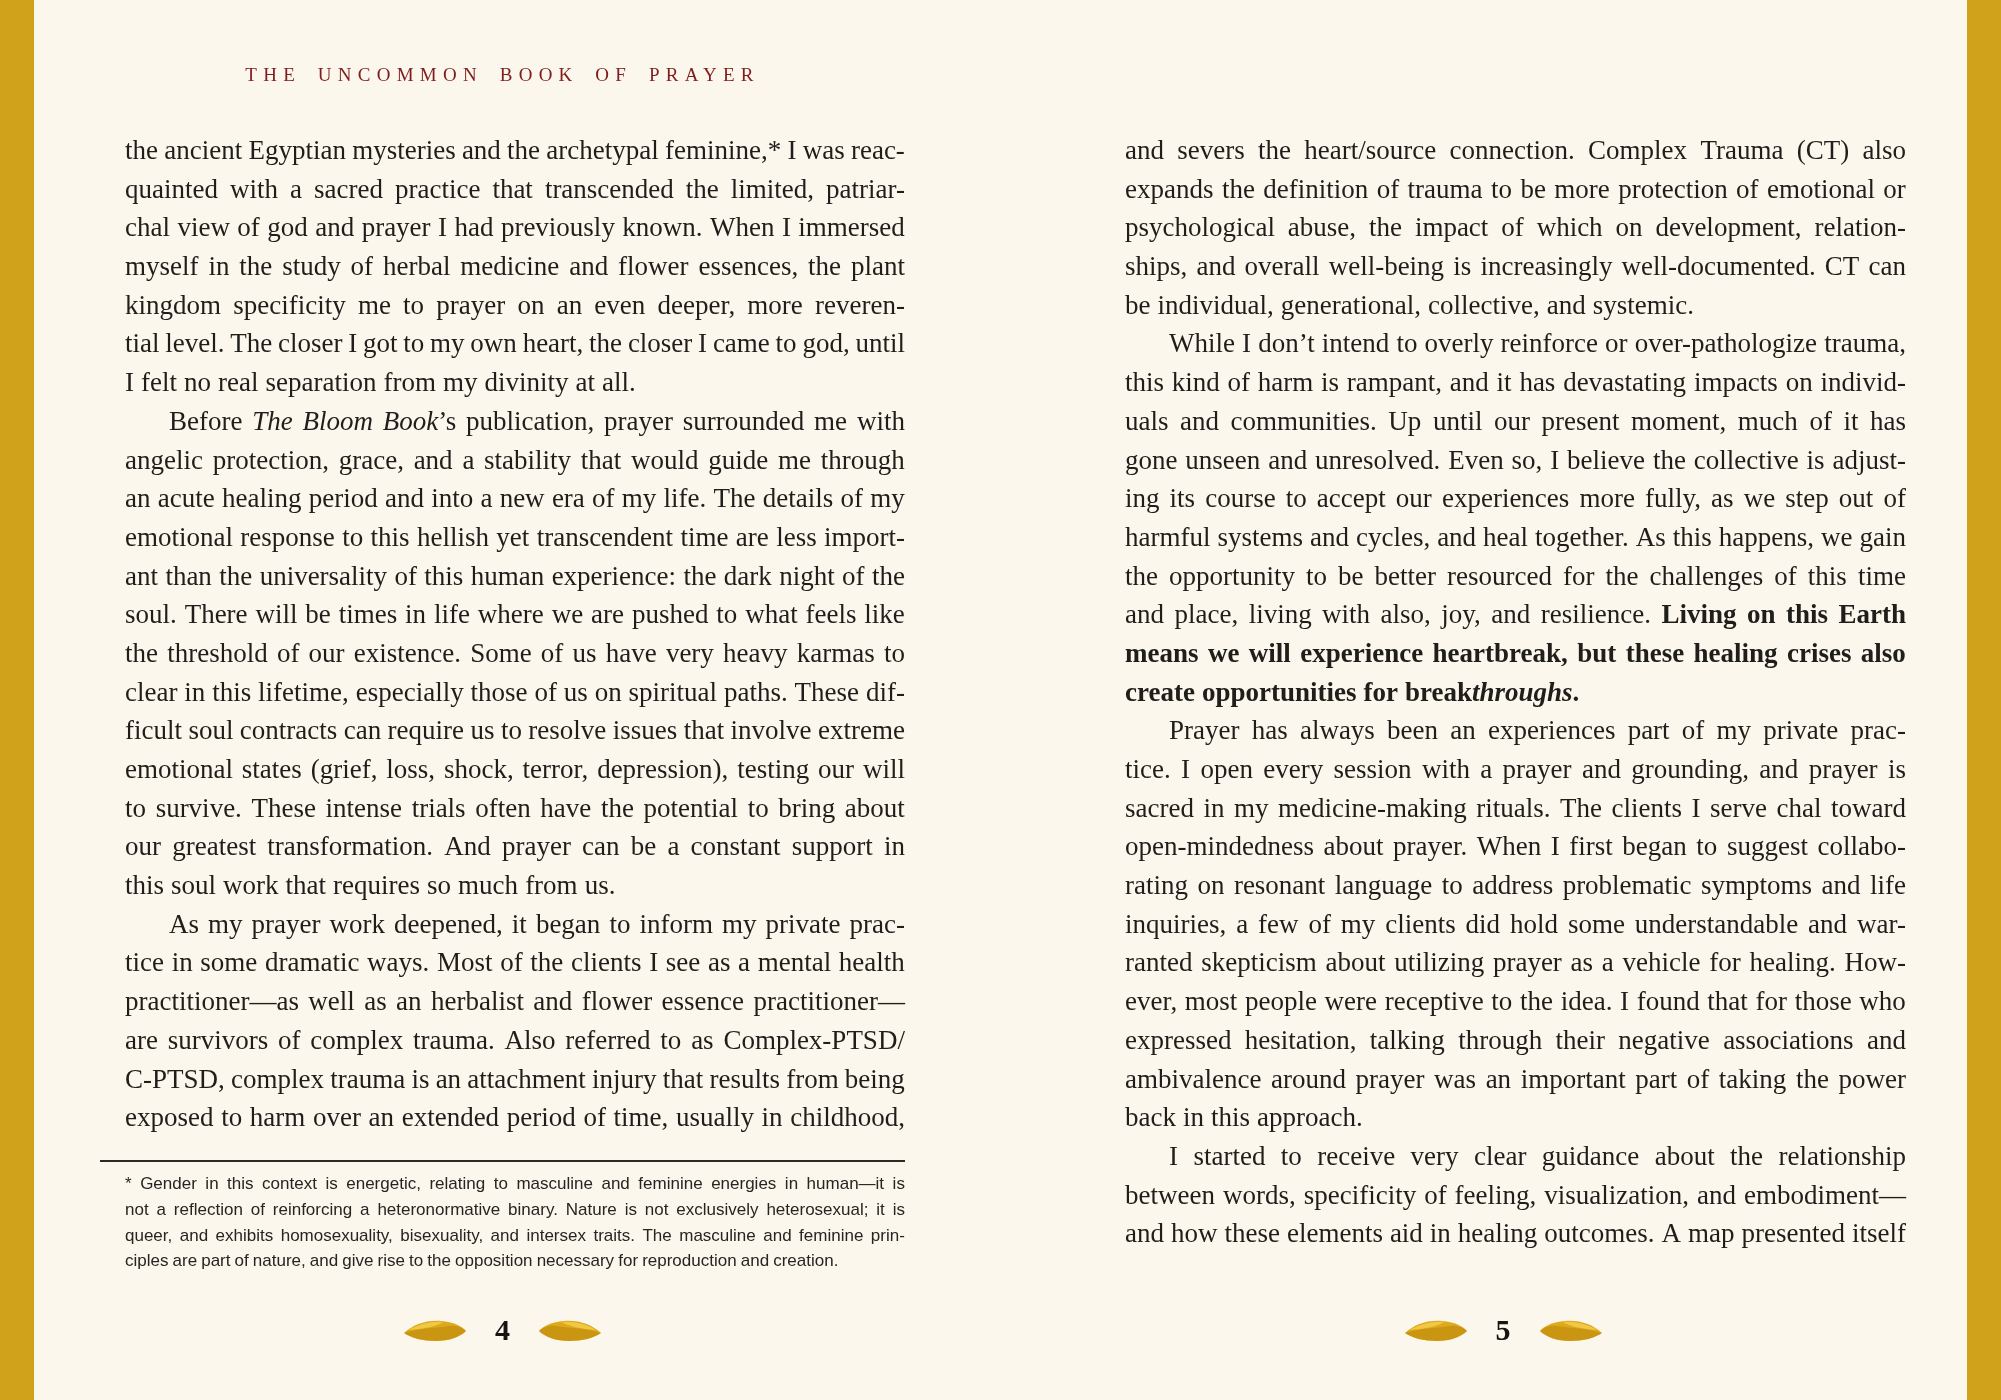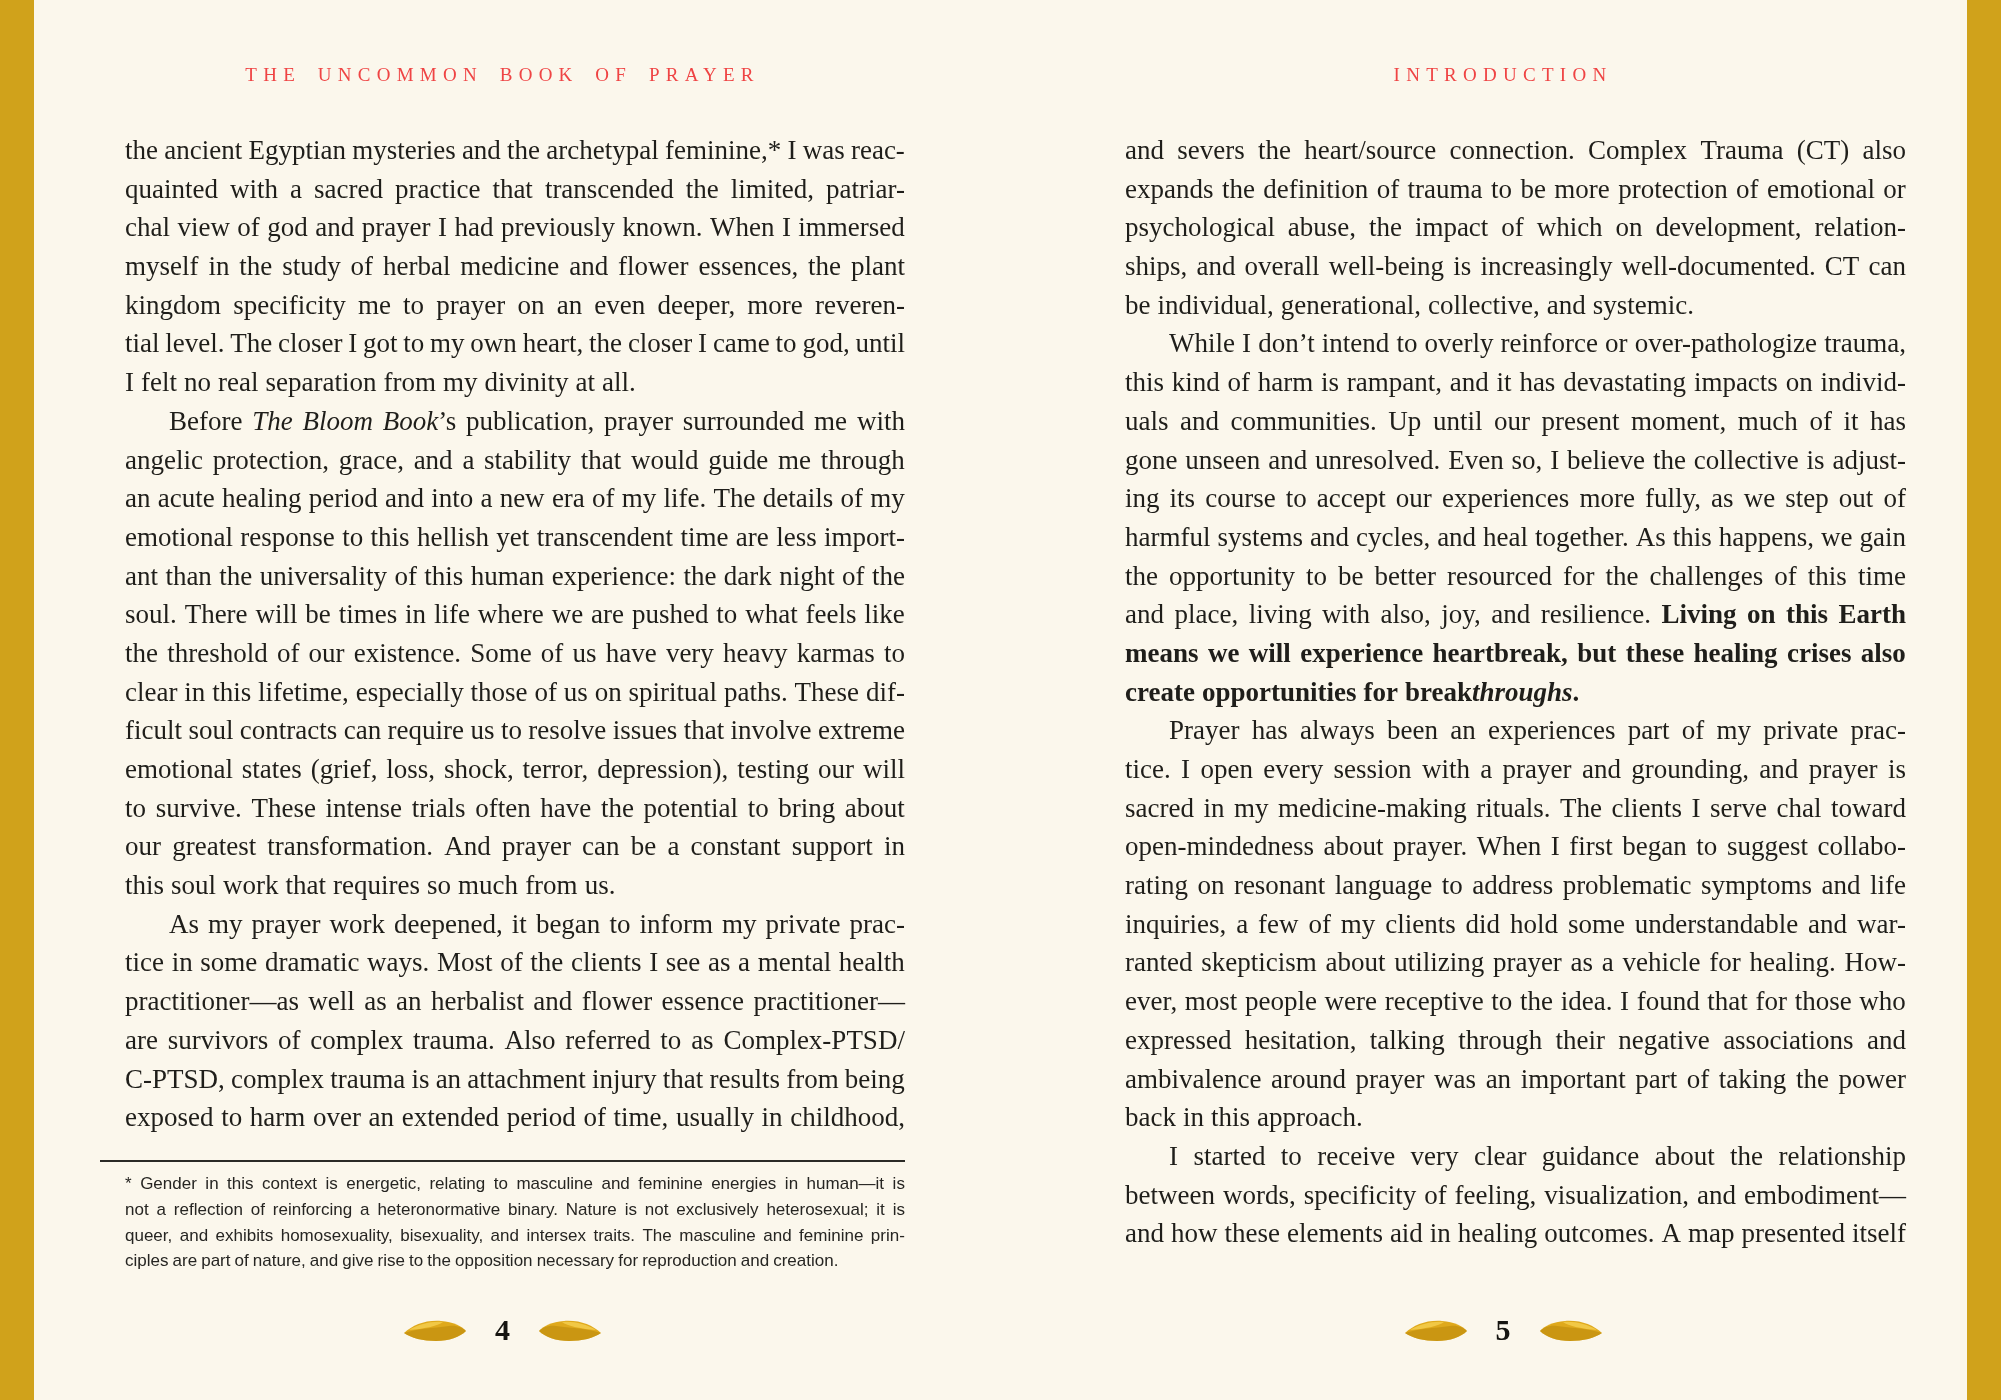--- a/index.html
+++ b/index.html
@@ -16,21 +16,21 @@
   .cover-edge{position:absolute;top:0;bottom:0;width:34px;background:var(--gold);}
   .cover-edge.left{left:0;}
   .cover-edge.right{right:0;}
   .page{position:absolute;top:0;height:1400px;}
   .page.pleft{left:100px;width:805px;}
   .page.pright{left:1100px;width:806px;}
   .running-head{
     position:absolute;top:64px;left:0;right:0;
     text-align:center;
     font-size:19px;letter-spacing:0.33em;word-spacing:0.30em;
-    color:#ef4444;
+    color:#7f1d1d;
   }
   .page-body{position:absolute;top:131px;left:0;right:0;}
   .line{
     display:flex;align-items:flex-start;
     height:var(--lh);line-height:var(--lh);
     font-size:27px;
     justify-content:flex-start;gap:0.26em;
     white-space:nowrap;
     margin-left:25px;
   }
@@ -508,21 +508,20 @@
       <span class="num">4</span>
       <svg class="leaf mirror" viewBox="0 0 64 28">
         <path d="M1 17 C10 9 22 4 38 5 C50 6 59 10 63 15 C57 21 46 25 33 25 C20 25 8 22 1 17 Z" fill="#DFA91C"></path>
         <path d="M1 17 C12 13 30 12 46 10 C54 9 60 12 63 15 C57 21 46 25 33 25 C20 25 8 22 1 17 Z" fill="#B8860B" opacity="0.55"></path>
         <path d="M6 14 C16 8 28 5 40 6 C35 10 20 13 6 14 Z" fill="#F4CE4D" opacity="0.85"></path>
       </svg>
     </div>
   </div>
 
   <div class="page pright">
-    <div class="running-head">INTRODUCTION</div>
     <div class="page-body" id="right-body">
         <div class="line just">
           <span class="w"><span>and</span></span>
           <span class="w"><span>severs</span></span>
           <span class="w"><span>the</span></span>
           <span class="w"><span>heart/source</span></span>
           <span class="w"><span>connection.</span></span>
           <span class="w"><span>Complex</span></span>
           <span class="w"><span>Trauma</span></span>
           <span class="w"><span>(CT)</span></span>

